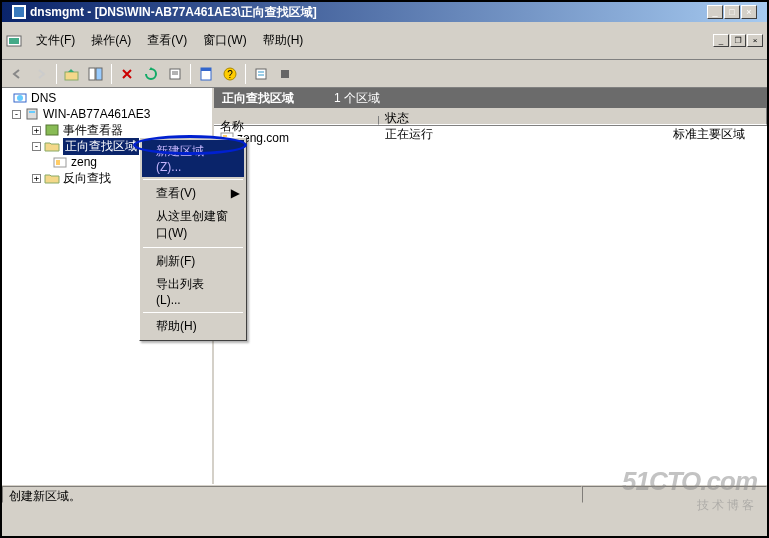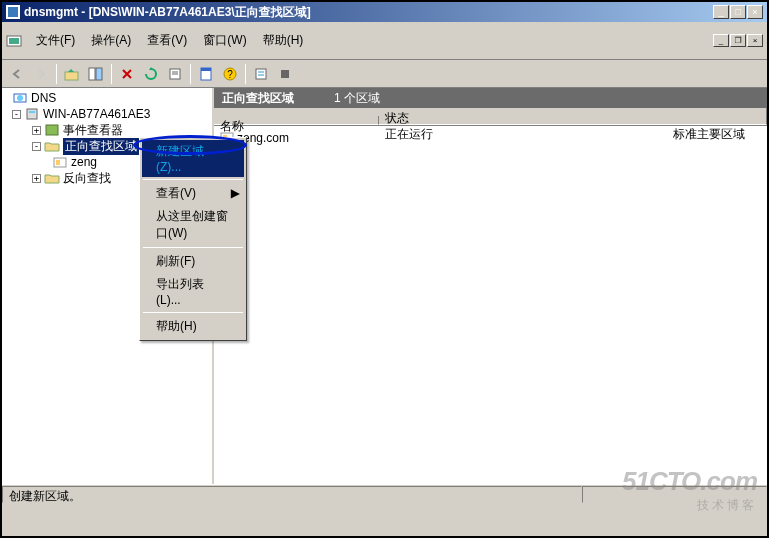--- a/index.html
+++ b/index.html
@@ -1,19 +1,19 @@
 <!DOCTYPE html>
 <html><head>
 <meta charset="utf-8">
 <style>
 * { box-sizing: border-box; margin: 0; padding: 0; }
 body { font-family: "Microsoft YaHei", SimSun, Tahoma, sans-serif; font-size: 12px; background: #fff; }
 .window { width: 769px; height: 538px; border: 2px solid #000; position: relative; background: #d4d0c8; }
 
-.titlebar { height: 20px; background: linear-gradient(to right, #0a246a, #a6caf0); color: #fff; display: flex; align-items: center; padding: 0 4px; }
+.titlebar { height: 20px; background: linear-gradient(to right, #0a246a, #a6caf0); color: #fff; display: flex; align-items: center; padding: 0 10px; }
 .titlebar .icon { width: 14px; height: 14px; margin-right: 4px; }
 .titlebar .title-text { flex: 1; font-size: 12px; font-weight: bold; }
 .winbtns { display: flex; gap: 1px; }
 .winbtn { width: 16px; height: 14px; background: #d4d0c8; border: 1px solid #fff; border-right-color: #404040; border-bottom-color: #404040; font-size: 9px; display: flex; align-items: center; justify-content: center; font-family: Arial; }
 
 .menubar { height: 38px; background: #d4d0c8; display: flex; align-items: center; padding: 0 4px; border-bottom: 1px solid #808080; }
 .menubar .sysicon { width: 16px; height: 16px; margin-right: 6px; }
 .menuitem { padding: 2px 8px; cursor: default; display: flex; align-items: center; }
 .mdi-btns { margin-left: auto; display: flex; gap: 1px; }
 .mdi-btn { width: 16px; height: 13px; background: #d4d0c8; border: 1px solid #fff; border-right-color: #404040; border-bottom-color: #404040; font-size: 8px; display: flex; align-items: center; justify-content: center; }
@@ -37,21 +37,21 @@
 .main-header .hdr-title { font-weight: bold; margin-right: 40px; }
 .listhdr { height: 18px; background: #d4d0c8; display: flex; border-bottom: 1px solid #808080; }
 .listhdr .col { padding: 2px 6px; border-right: 1px solid #808080; border-bottom: 1px solid #fff; }
 .list-row { display: flex; height: 16px; align-items: center; font-size: 12px; }
 .list-row .col { padding: 8px 6px; display: flex; align-items: center; }
 .col1 { width: 165px; margin-top: 8px; } .col2 { width: 100px; } .col3 { flex: 1; }
 .row-icon { width: 14px; height: 12px; margin-right: 3px; }
 
 .ctxmenu { position: absolute; left: 137px; top: 135px; background: #d4d0c8; border: 1px solid #404040; border-top-color: #fff; border-left-color: #fff; padding: 2px; z-index: 10; width: 108px; box-shadow: 2px 2px 2px rgba(0,0,0,.3); }
 .ctxitem { padding: 3px 16px 3px 14px; font-size: 12px; position: relative; cursor: default; }
-.ctxitem.hl { background: #0a246a; color: #0ea5e9; }
+.ctxitem.hl { background: #0a246a; color: #c4b5fd; }
 .ctxitem .arrow { position: absolute; right: 4px; top: 4px; }
 .ctxsep { height: 1px; background: #808080; border-bottom: 1px solid #fff; margin: 2px 1px; }
 .highlight-ring { position: absolute; left: 131px; top: 133px; width: 114px; height: 20px; border: 3px solid #0020d0; border-radius: 50%; z-index: 20; pointer-events: none; }
 
 .statusbar { height: 20px; background: #d4d0c8; display: flex; align-items: center; border-top: 1px solid #fff; font-size: 12px; }
 .statusbar .panel { padding: 1px 6px; border: 1px inset #d4d0c8; height: 17px; }
 .statusbar .p1 { width: 580px; }
 
 .watermark { position: absolute; right: 10px; bottom: 22px; color: #888; opacity: .5; font-family: Arial; text-align: right; pointer-events: none; }
 .watermark .big { font-size: 26px; font-weight: bold; font-style: italic; letter-spacing: -1px; margin-top: 8px; }

